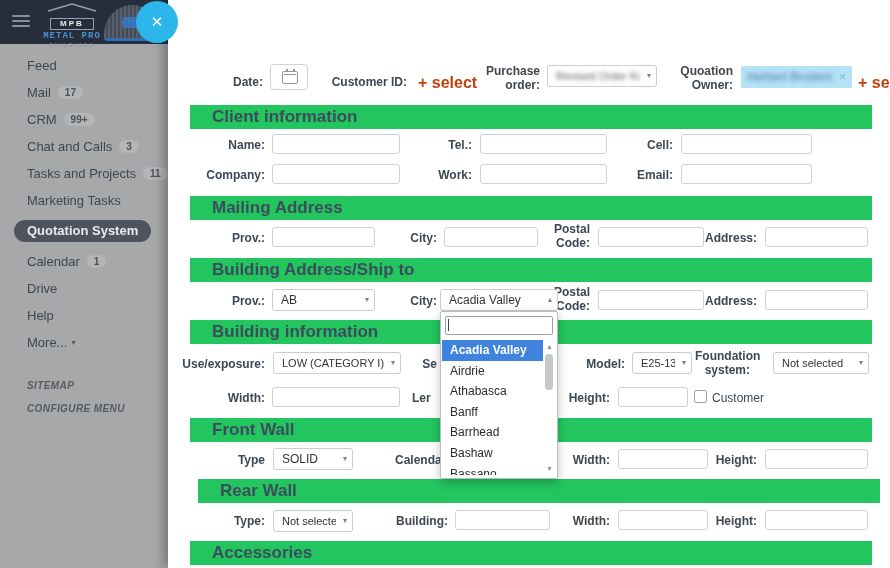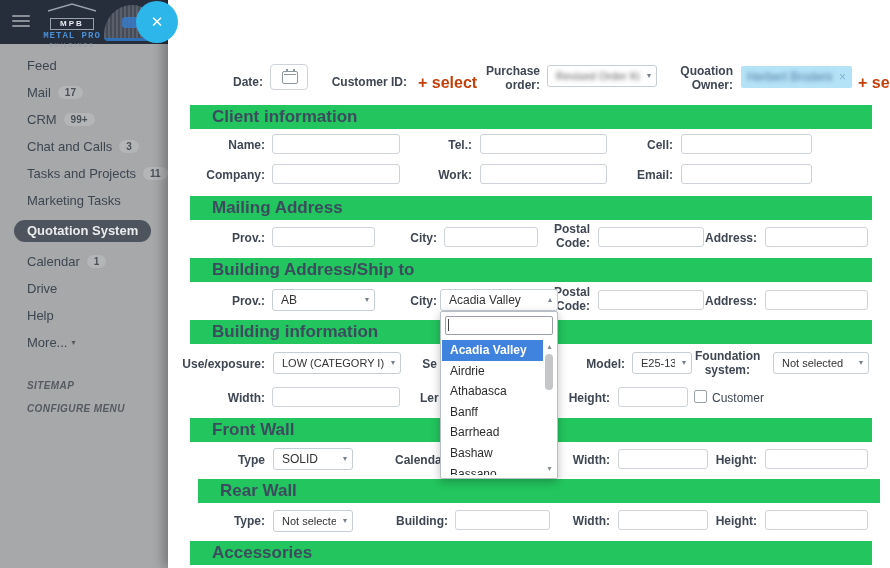--- a/index.html
+++ b/index.html
@@ -223,21 +223,21 @@
       <span class="sel-val small">E25-13</span>
       <span class="arr">▾</span>
     </div>
     <div class="lbl" style="left:527px; top:349px; width:55px;">Foundation system:</div>
     <div class="sel" style="left:605px; top:352px; width:96px;">
       <span class="sel-val small">Not selected</span>
       <span class="arr">▾</span>
     </div>
     <div class="lbl" style="left:32px; top:391px; width:65px;">Width:</div>
     <input class="inp" style="left: 104px; top: 387px; width: 128px;">
-    <div class="lbl" style="left:252px; top:391px; width:17px;">Ler</div>
+    <div class="lbl" style="left:244px; top:391px; width:17px;">Ler</div>
     <div class="lbl" style="left:392px; top:391px; width:50px;">Height:</div>
     <input class="inp" style="left: 450px; top: 387px; width: 70px;">
     <span class="chk" style="left:526px; top:390px;"></span>
     <div class="lbl" style="left:544px; top:391px; width:50px; text-align:left; font-weight:normal;">Customer</div>
 
     <div class="secbar" style="top:418px;"><span>Front Wall</span></div>
     <div class="lbl" style="left:32px; top:453px; width:65px;">Type</div>
     <div class="sel" style="left:105px; top:448px; width:80px;">
       <span class="sel-val">SOLID</span>
       <span class="arr">▾</span>

